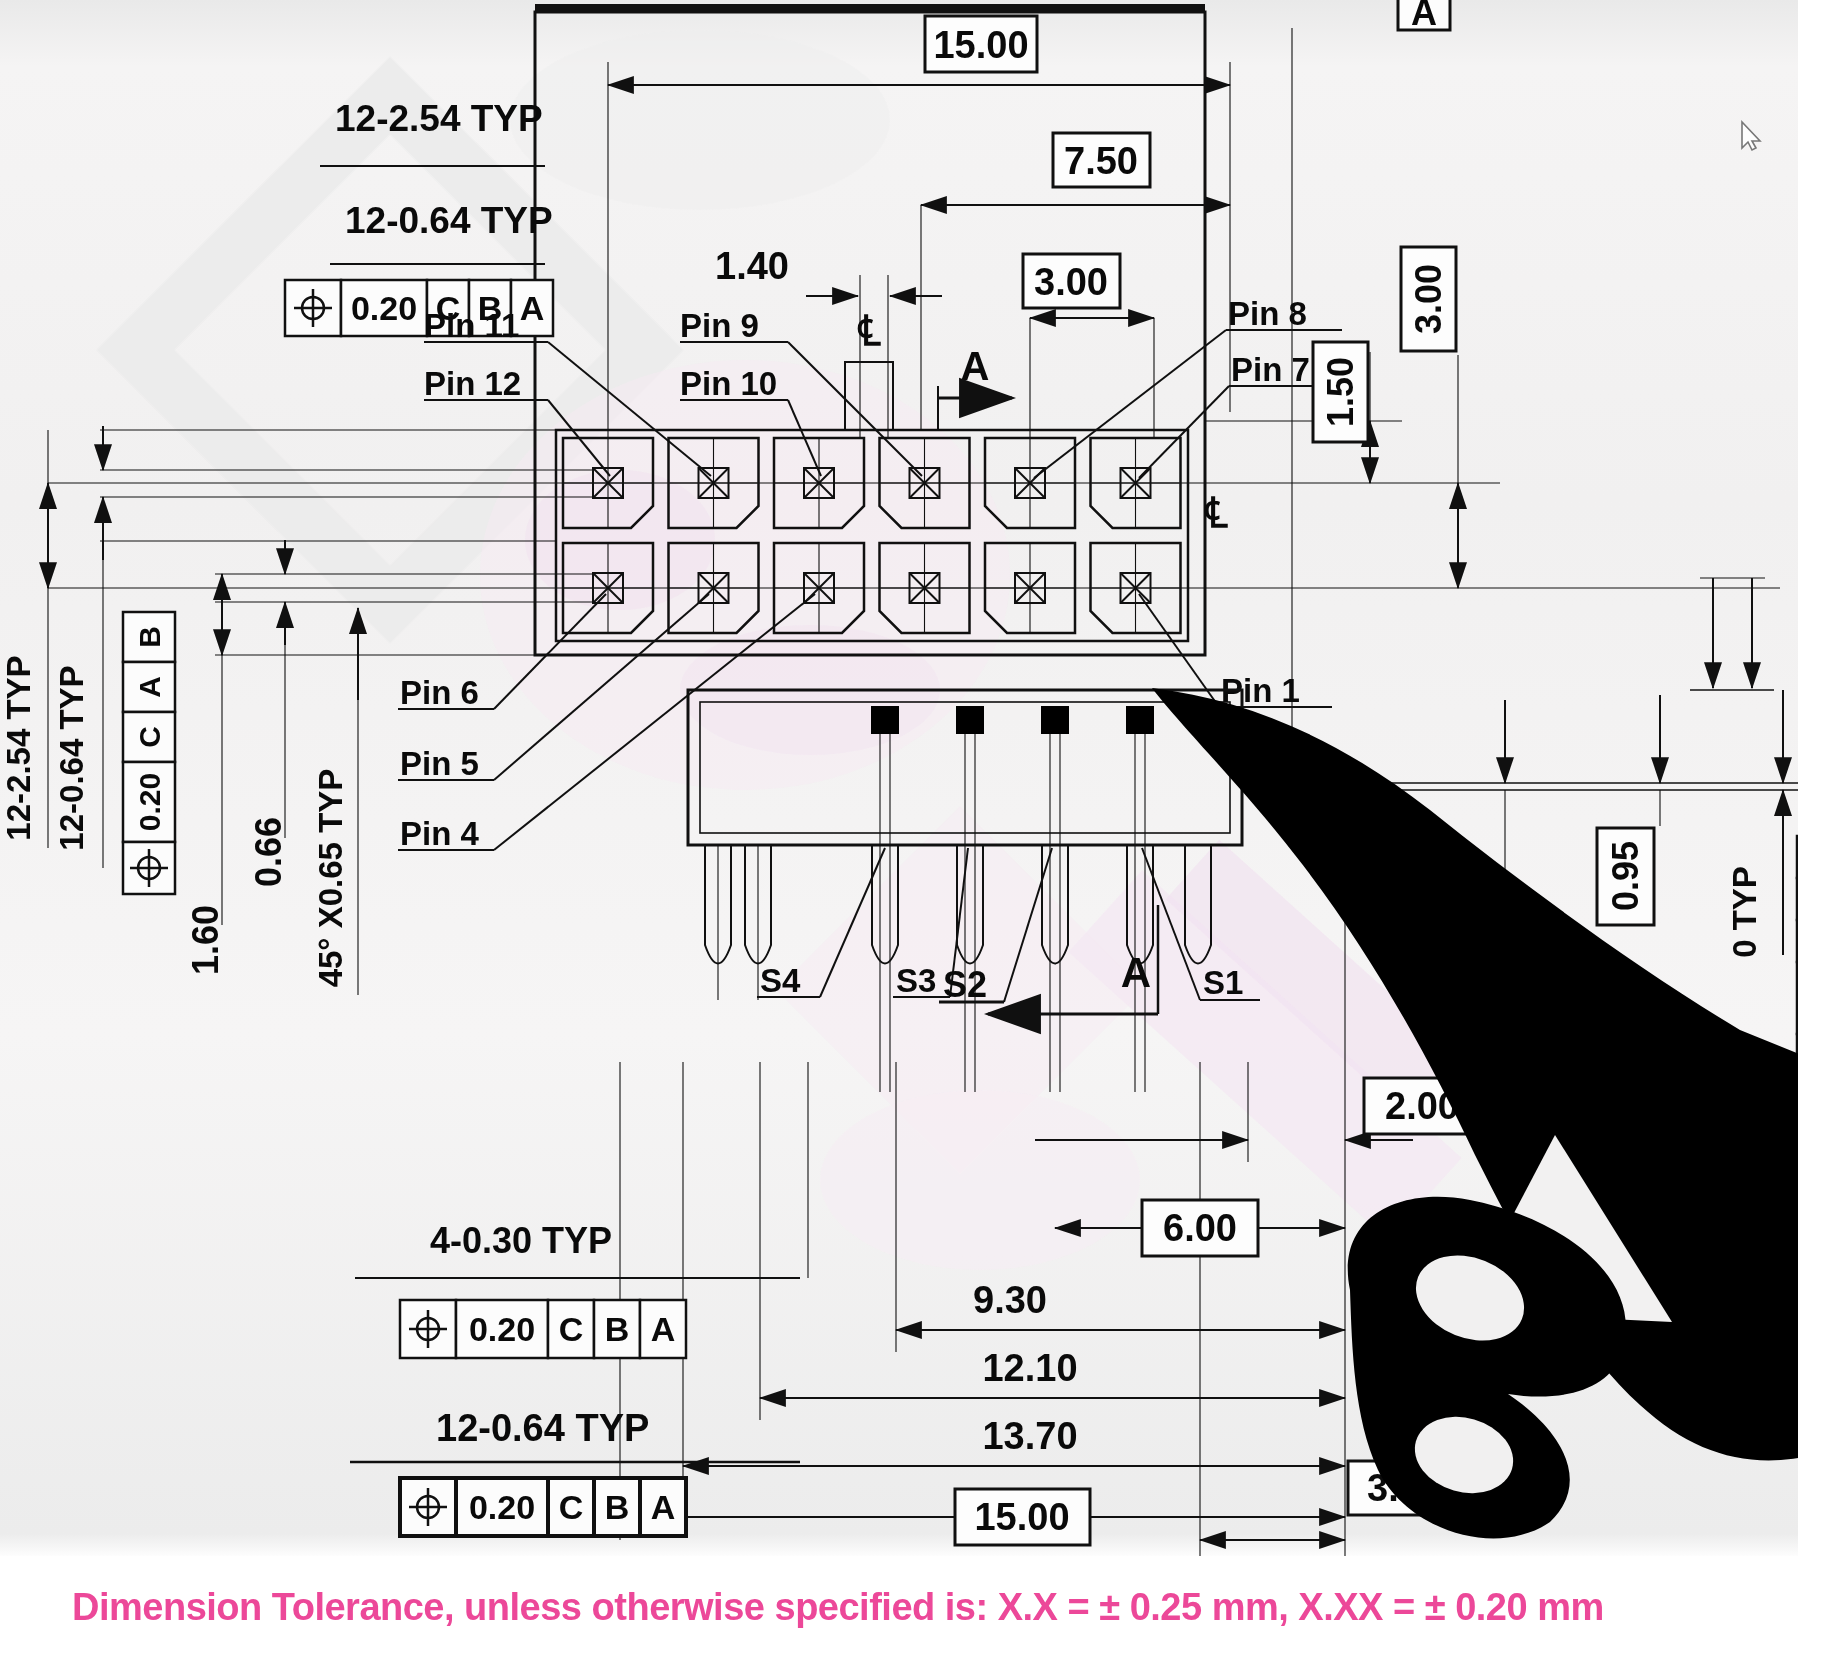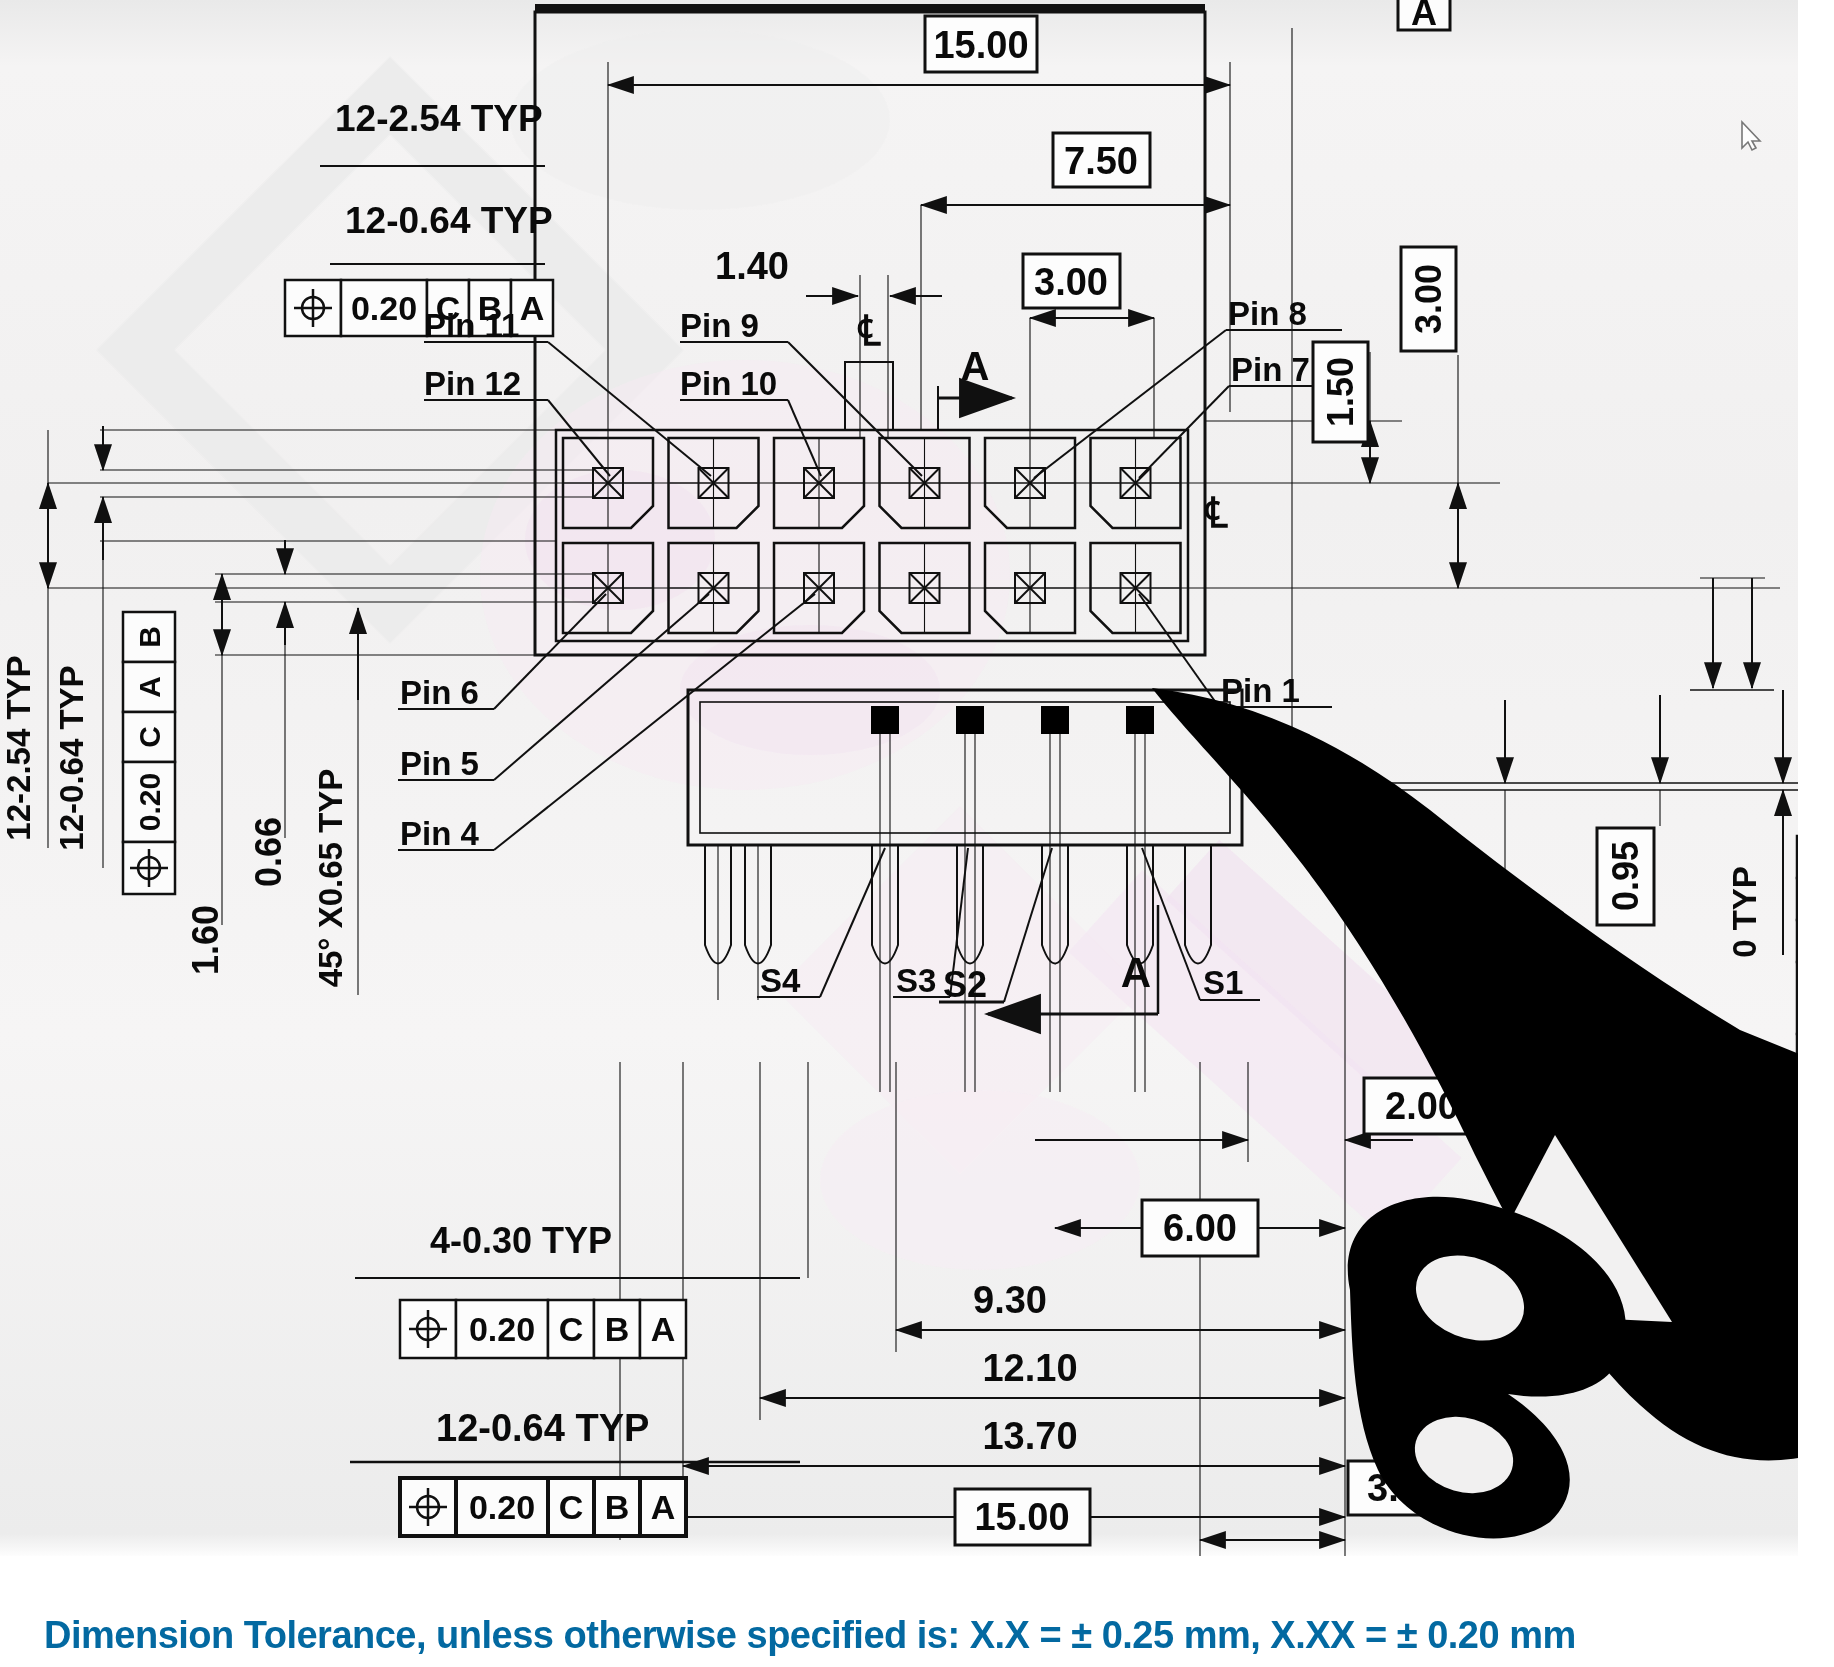--- a/index.html
+++ b/index.html
@@ -20,22 +20,22 @@
   .f38{font-size:38px}.f40{font-size:40px}.f42{font-size:42px}
   .mid{text-anchor:middle;dominant-baseline:central}
   .st{text-anchor:start;dominant-baseline:central}
   .box{fill:#fdfdfd;stroke:#101010;stroke-width:3}
   .fcf{fill:#fcfcfc;stroke:#101010;stroke-width:2.5}
   .fcfb{fill:#fcfcfc;stroke:#101010;stroke-width:4}
   #caption-bar{
     position:absolute;left:0;top:1556px;width:1834px;height:111px;background:#ffffff;
   }
   #caption-text{
-    position:absolute;left:44px;top:30px;width:1560px;
-    font:700 38px "Liberation Sans",sans-serif;color:#0369a1;letter-spacing:-0.5px;margin-top:28px;
+    position:absolute;left:72px;top:30px;width:1560px;
+    font:700 38px "Liberation Sans",sans-serif;color:#ec4899;letter-spacing:-0.5px;
   }
 </style>
 </head>
 <body>
 
 <div id="canvas">
 <svg width="1834" height="1667" viewBox="0 0 1834 1667">
   <defs>
     <marker id="arr" viewBox="0 0 12 8" refX="11.5" refY="4" markerWidth="14" markerHeight="9" orient="auto-start-reverse">
           <path d="M0 0 L12 4 L0 8 Z" fill="#101010"></path>

